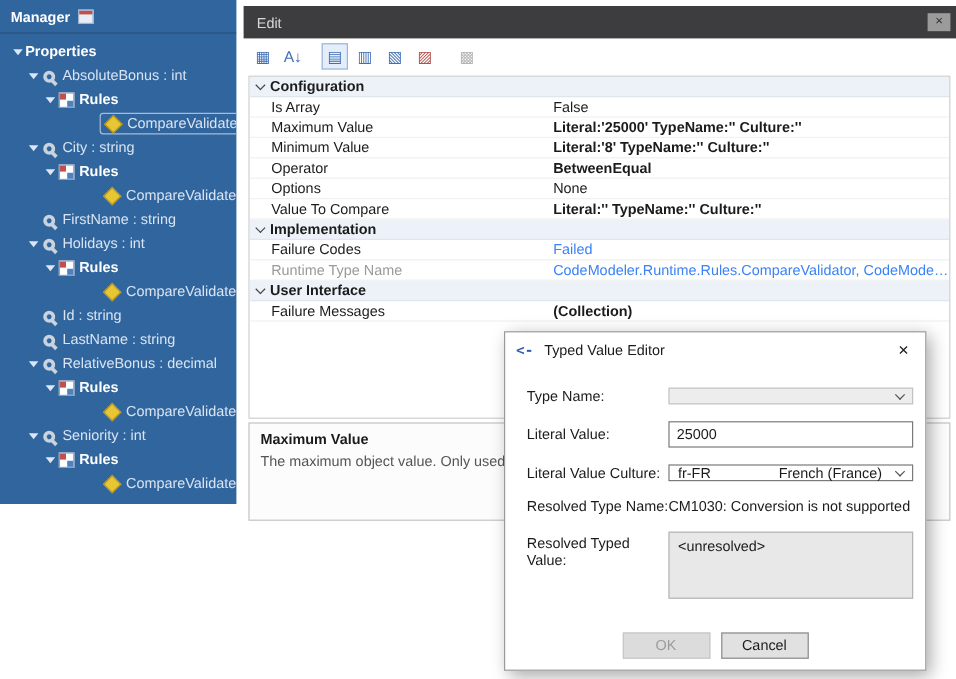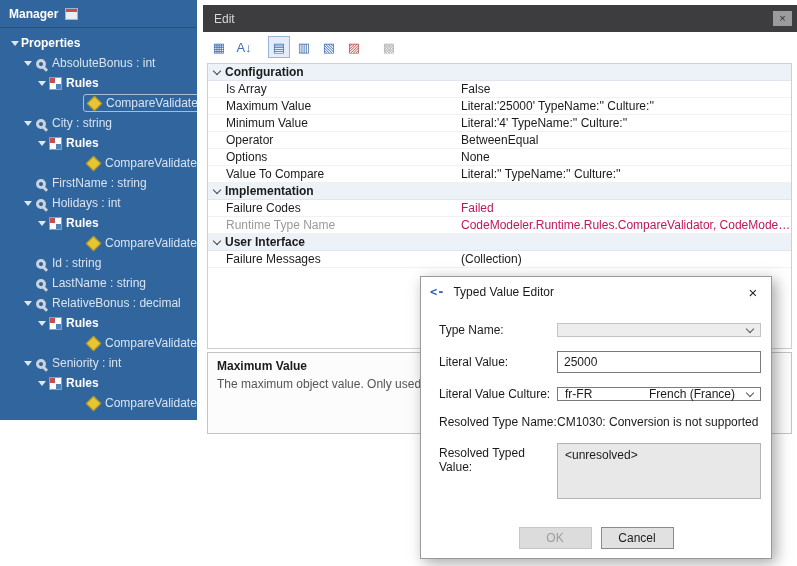--- a/index.html
+++ b/index.html
@@ -42,22 +42,22 @@
   .tbtn.disabled{color:#b5b5b5;}
   .tsep{width:7px;height:20px;}
 
   .grid{position:absolute;left:4px;top:58px;width:585px;height:286px;border:1px solid #cfcfcf;background:#fff;overflow:hidden;box-sizing:border-box;}
   .grow{display:flex;height:17px;align-items:center;border-bottom:1px solid #f1f1f1;box-sizing:border-box;}
   .gcat{background:#edf2f9;border-bottom:1px solid #e0e6ef;font-weight:bold;}
   .chev{width:17px;flex:0 0 17px;display:flex;justify-content:center;align-items:center;}
   .cv{width:5px;height:5px;border-right:1.5px solid #444;border-bottom:1.5px solid #444;transform:rotate(45deg);display:inline-block;margin-top:-3px;}
   .glabel{width:230px;flex:0 0 230px;padding-left:18px;overflow:hidden;text-overflow:ellipsis;white-space:nowrap;}
   .gvalue{flex:1;padding-left:5px;overflow:hidden;text-overflow:ellipsis;white-space:nowrap;}
-  .vb{font-weight:normal;}
-  .vg{color:#be185d;}
+  .vb{font-weight:bold;}
+  .vg{color:#3b82f6;}
   .lg{color:#9a9a9a;}
 
   .desc{position:absolute;left:4px;top:347px;width:585px;height:82px;border:1px solid #c4c4c4;background:#fcfcfc;
         padding:6px 9px;box-sizing:border-box;}
   .desc-title{font-weight:bold;}
   .desc-text{color:#555;margin-top:4px;}
 
   
   .dialog{position:absolute;left:420px;top:276px;width:352px;height:283px;background:#fff;border:1px solid #9a9a9a;
           box-shadow:4px 4px 14px rgba(0,0,0,.35);box-sizing:border-box;}
@@ -243,21 +243,21 @@
       <div class="grow">
         <span class="glabel">Is Array</span>
         <span class="gvalue">False</span>
       </div>
       <div class="grow">
         <span class="glabel">Maximum Value</span>
         <span class="gvalue vb">Literal:'25000' TypeName:'' Culture:''</span>
       </div>
       <div class="grow">
         <span class="glabel">Minimum Value</span>
-        <span class="gvalue vb">Literal:'4' TypeName:'' Culture:''</span>
+        <span class="gvalue vb">Literal:'8' TypeName:'' Culture:''</span>
       </div>
       <div class="grow">
         <span class="glabel">Operator</span>
         <span class="gvalue vb">BetweenEqual</span>
       </div>
       <div class="grow">
         <span class="glabel">Options</span>
         <span class="gvalue">None</span>
       </div>
       <div class="grow">

